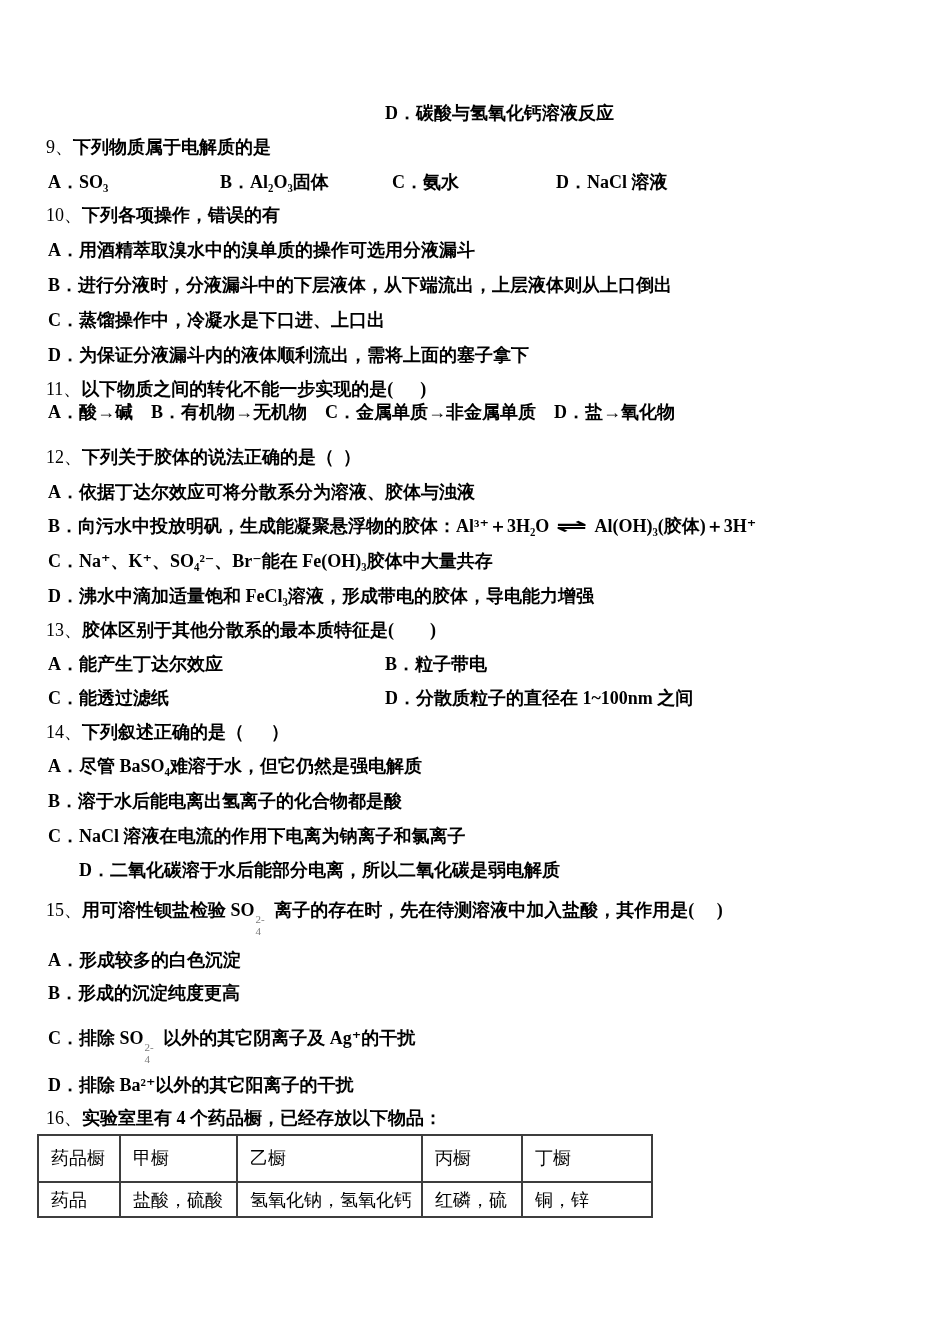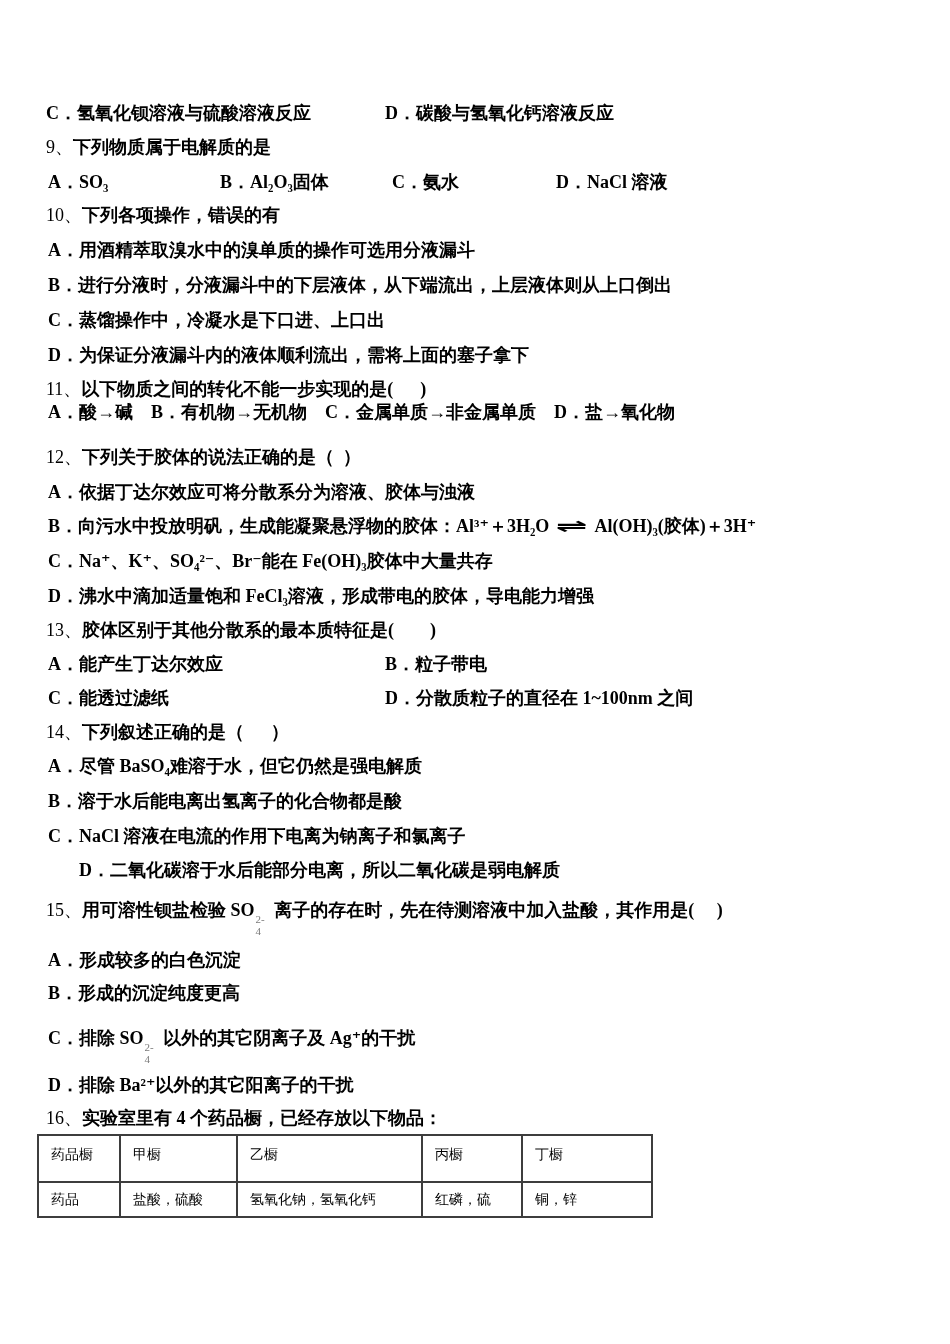--- a/index.html
+++ b/index.html
@@ -40,40 +40,39 @@
     margin: 0 15px;
     font-family: "DejaVu Sans", sans-serif;
     font-weight: bold;
   }
   table.chem-table {
     position: absolute;
     left: 37px;
     top: 1134px;
     border-collapse: collapse;
     table-layout: fixed;
-    font-size: 14px;
+    font-size: 18px;
     font-weight: normal;
     color: #000;
   }
   table.chem-table td {
     border: 2px solid #3d3d3d;
     padding: 0 0 0 12px;
     white-space: pre;
     box-sizing: border-box;
     overflow: hidden;
   }
   table.chem-table tr.hdr td { height: 47px; vertical-align: top; padding-top: 10px; }
   table.chem-table tr.dat td { height: 35px; vertical-align: middle; }
 </style>
 </head>
 <body>
 
 <div class="page">
 
-  <div class="line" style="left:46px; top:101px;">C．氢氧化钡溶液与硫酸溶液反应</div>
   <div class="line" style="left:385px; top:101px;">D．碳酸与氢氧化钙溶液反应</div>
 
   <div class="line" style="left:46px; top:135px;"><span class="qnum">9、</span><span>下列物质属于电解质的是</span></div>
   <div class="line" style="left:48px; top:170px;">A．SO₃</div>
   <div class="line" style="left:220px; top:170px;">B．Al₂O₃固体</div>
   <div class="line" style="left:392px; top:170px;">C．氨水</div>
   <div class="line" style="left:556px; top:170px;">D．NaCl 溶液</div>
 
   <div class="line" style="left:46px; top:203px;"><span class="qnum">10、</span><span>下列各项操作，错误的有</span></div>
   <div class="line" style="left:48px; top:238px;">A．用酒精萃取溴水中的溴单质的操作可选用分液漏斗</div>

